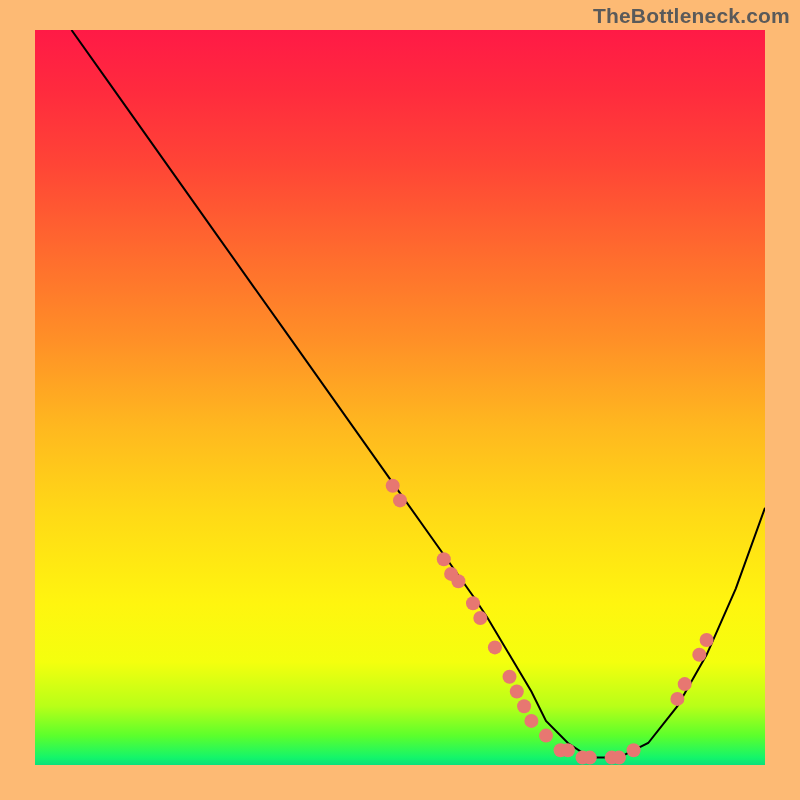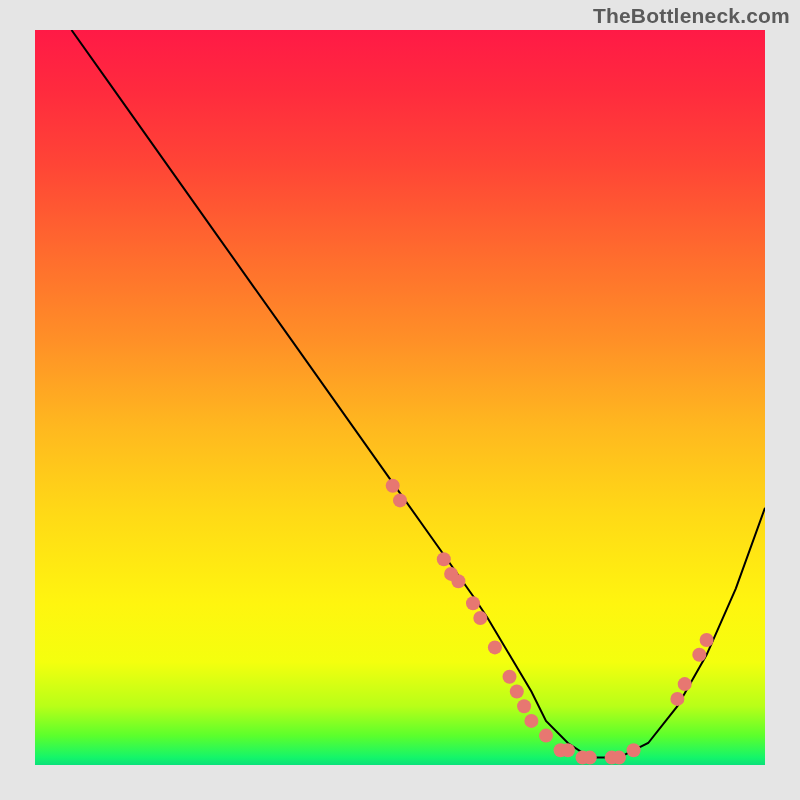--- a/index.html
+++ b/index.html
@@ -8,21 +8,21 @@
     width: 800px;
     height: 800px;
     background: #000000;
     overflow: hidden;
     font-family: Arial, Helvetica, sans-serif;
   }
   .stage {
     position: relative;
     width: 800px;
     height: 800px;
-    background: #e5e5e5;
+    background: #fdba74;
   }
   .watermark {
     position: absolute;
     top: 4px;
     right: 10px;
     font-size: 21px;
     font-weight: 600;
     color: #5a5a5a;
     letter-spacing: 0.2px;
     z-index: 5;

